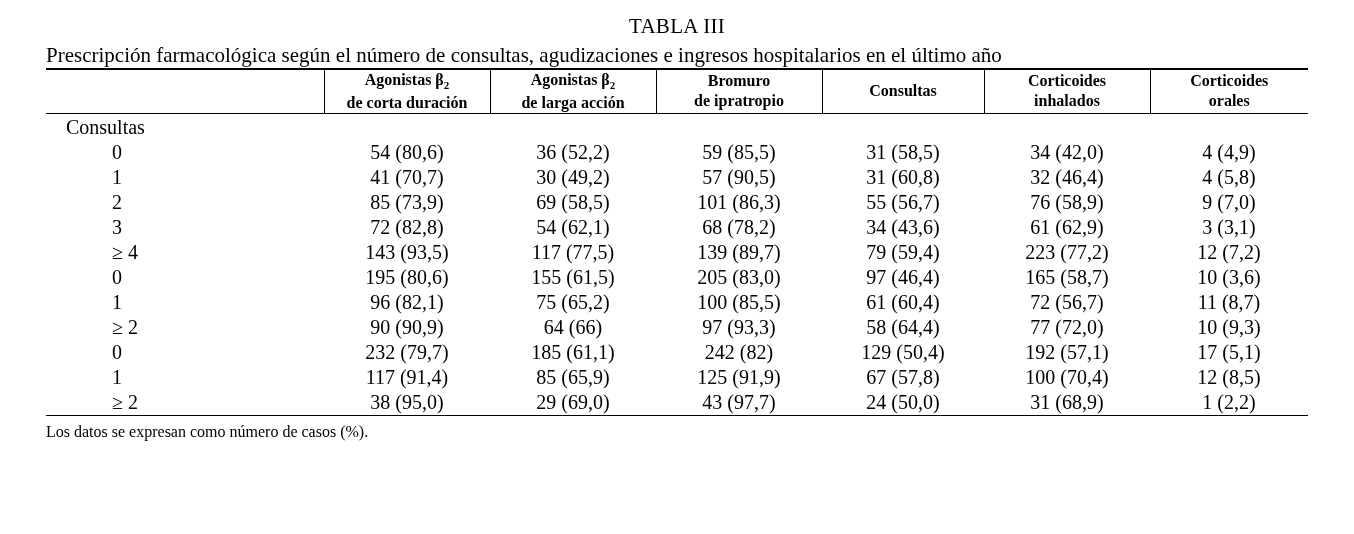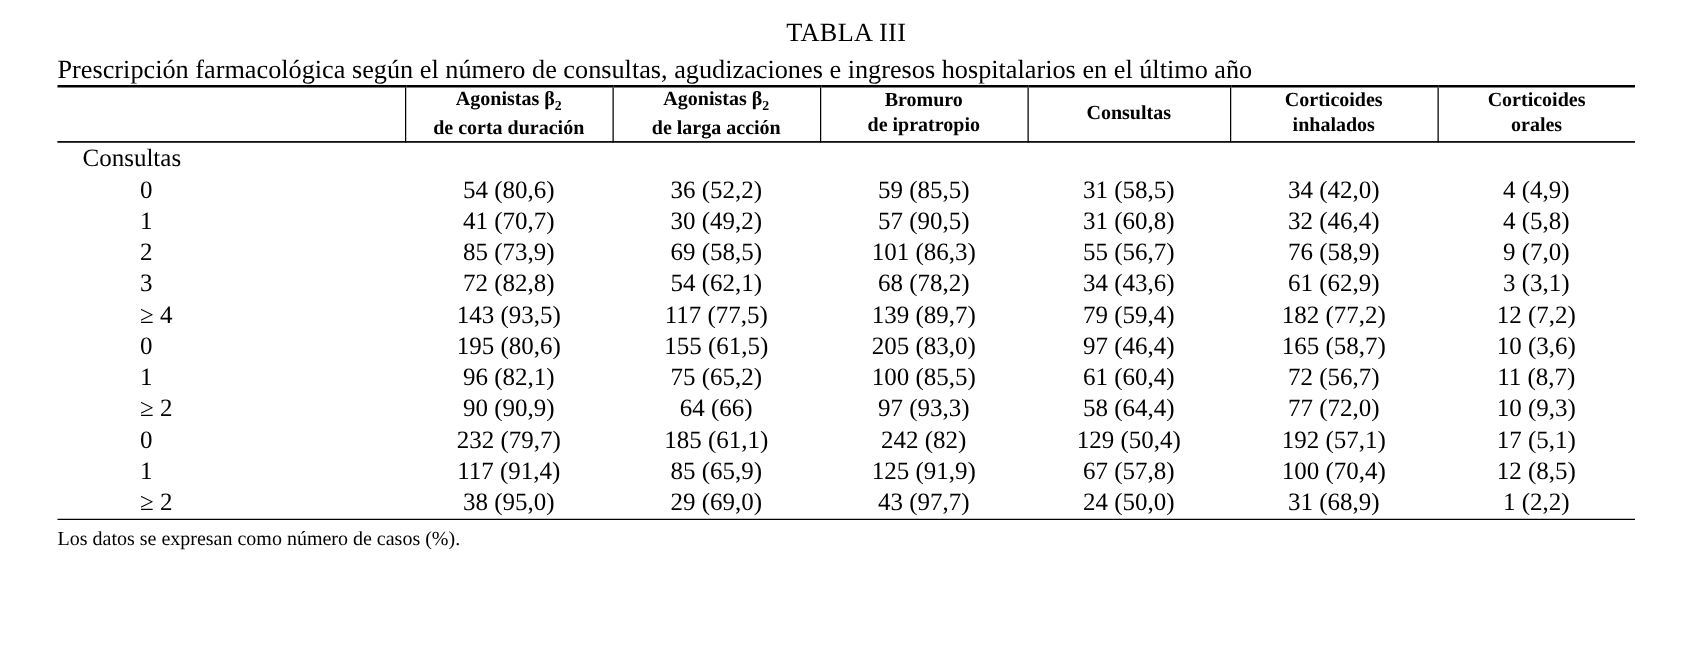--- a/index.html
+++ b/index.html
@@ -189,21 +189,21 @@
         <td>34 (43,6)</td>
         <td>61 (62,9)</td>
         <td>3 (3,1)</td>
       </tr>
       <tr>
         <td class="label indent">≥ 4</td>
         <td>143 (93,5)</td>
         <td>117 (77,5)</td>
         <td>139 (89,7)</td>
         <td>79 (59,4)</td>
-        <td>182 (77,2)</td>
+        <td>223 (77,2)</td>
         <td>12 (7,2)</td>
       </tr>
       <tr>
         <td class="label indent">0</td>
         <td>195 (80,6)</td>
         <td>155 (61,5)</td>
         <td>205 (83,0)</td>
         <td>97 (46,4)</td>
         <td>165 (58,7)</td>
         <td>10 (3,6)</td>

